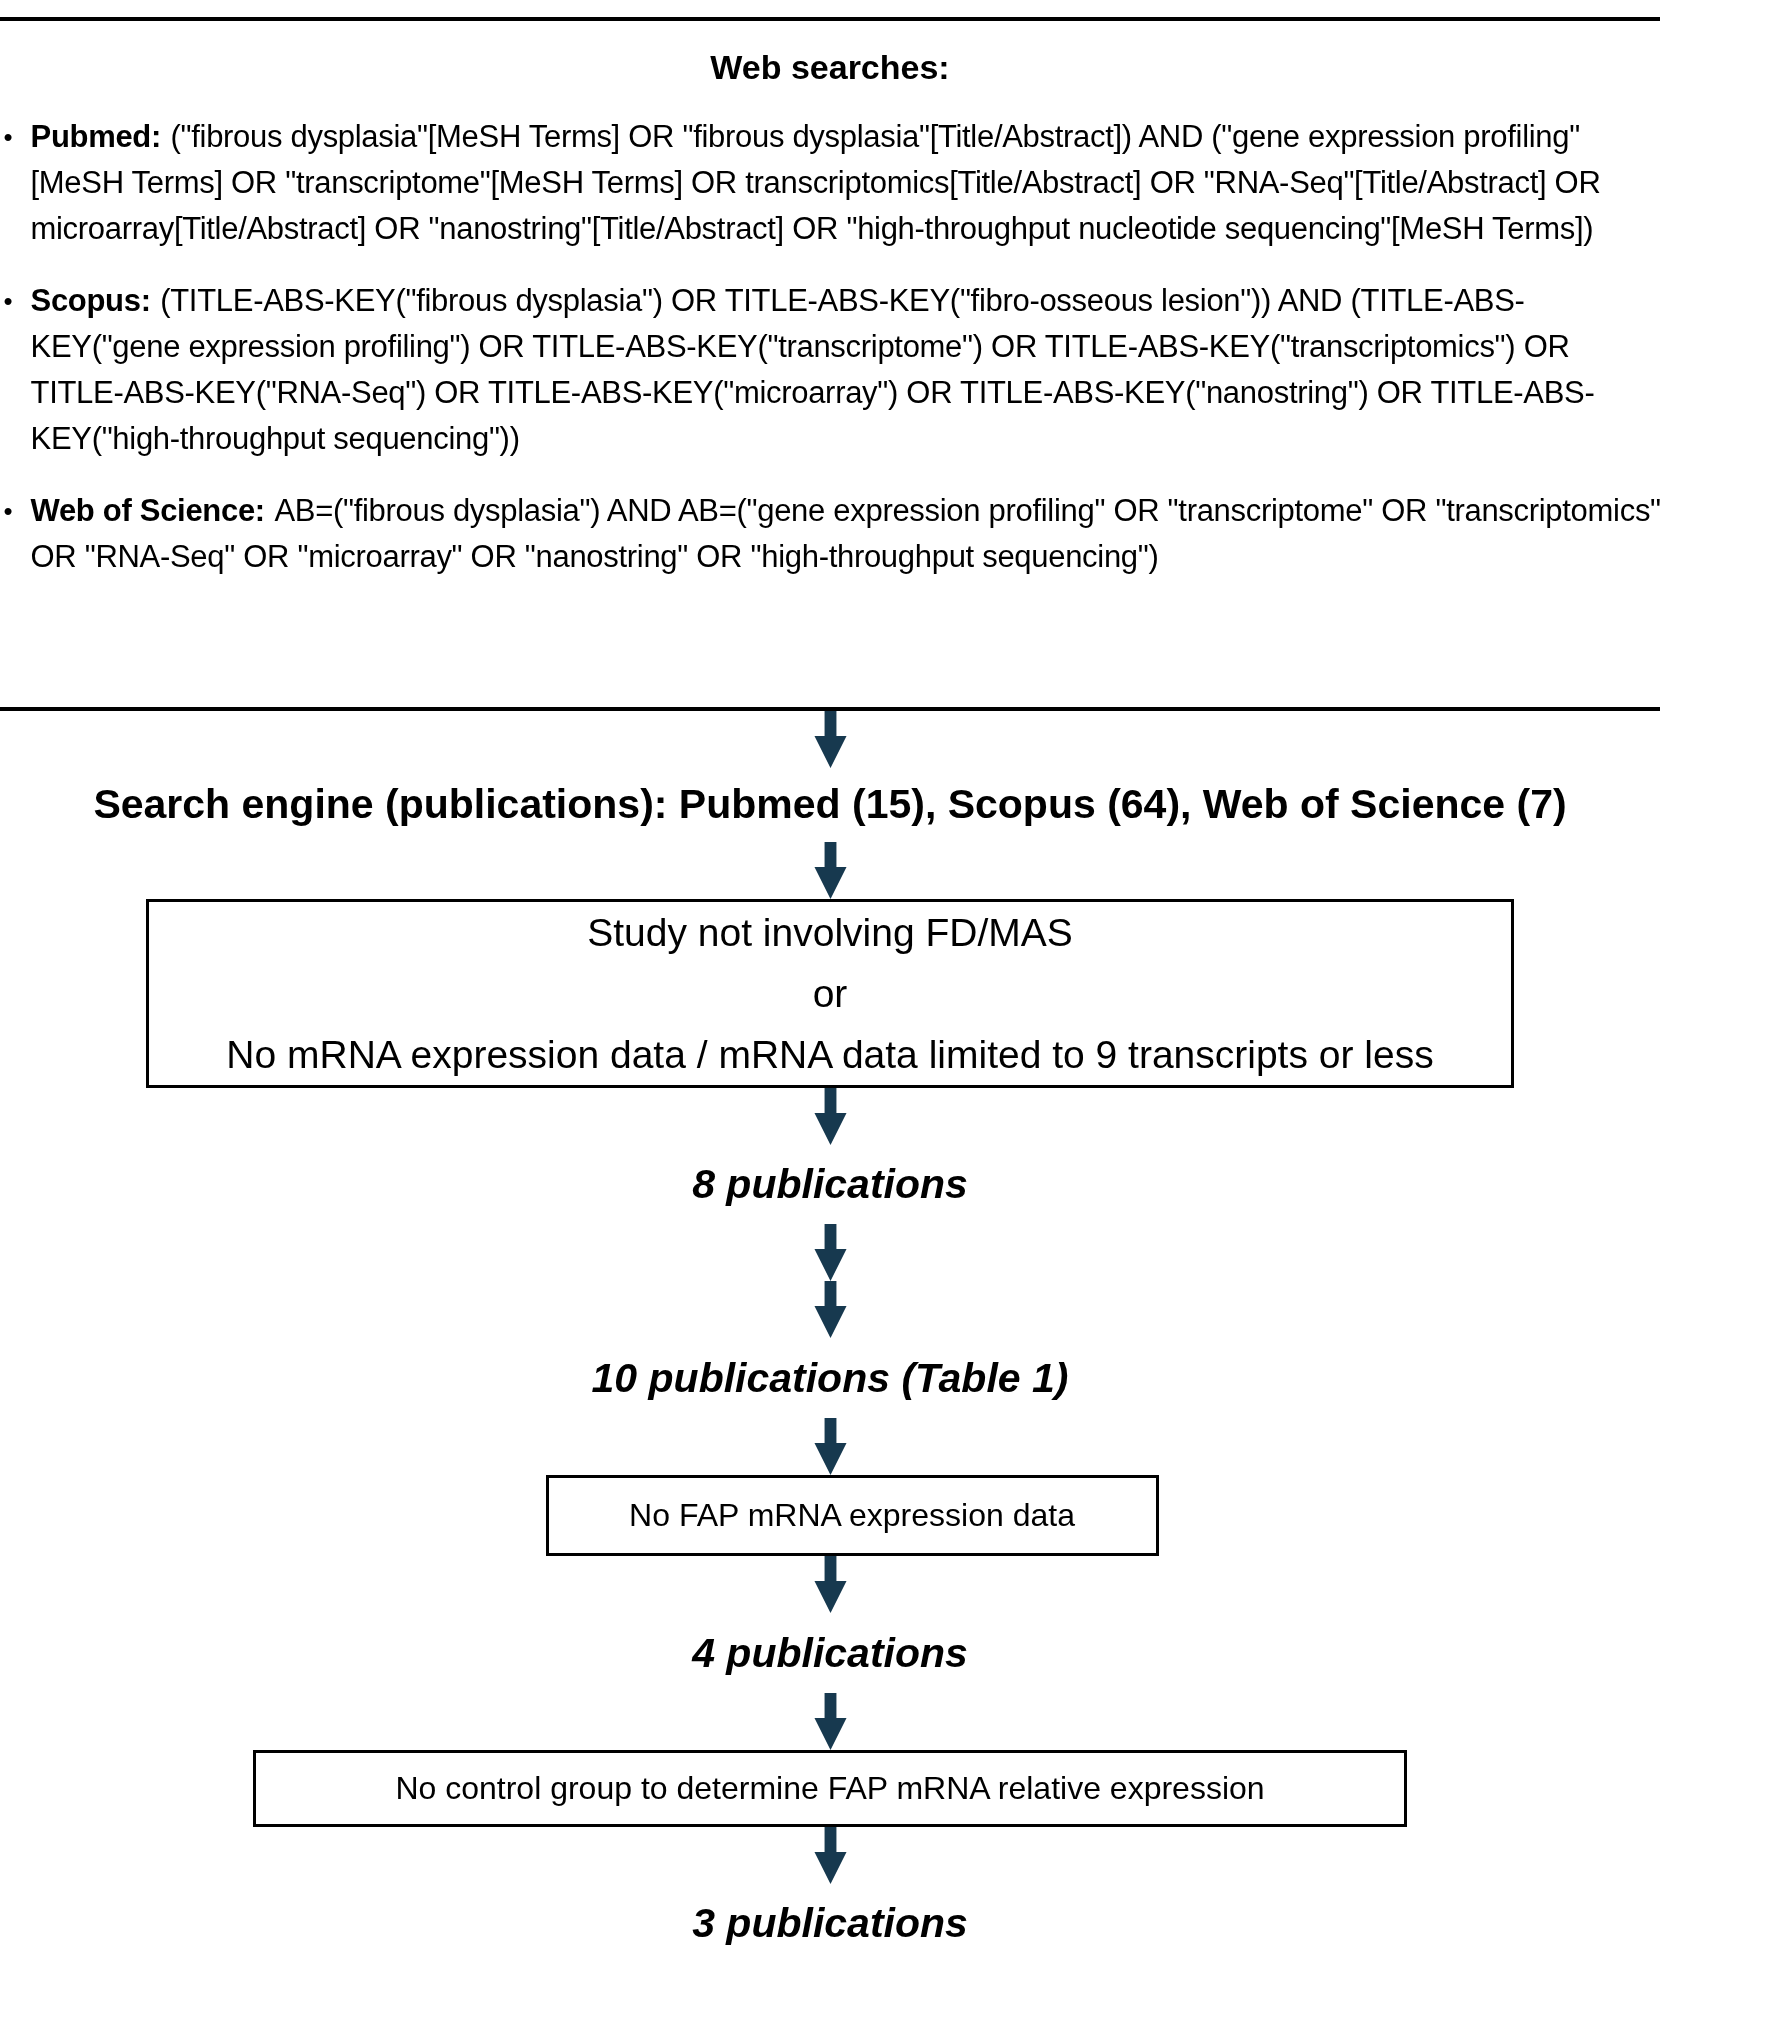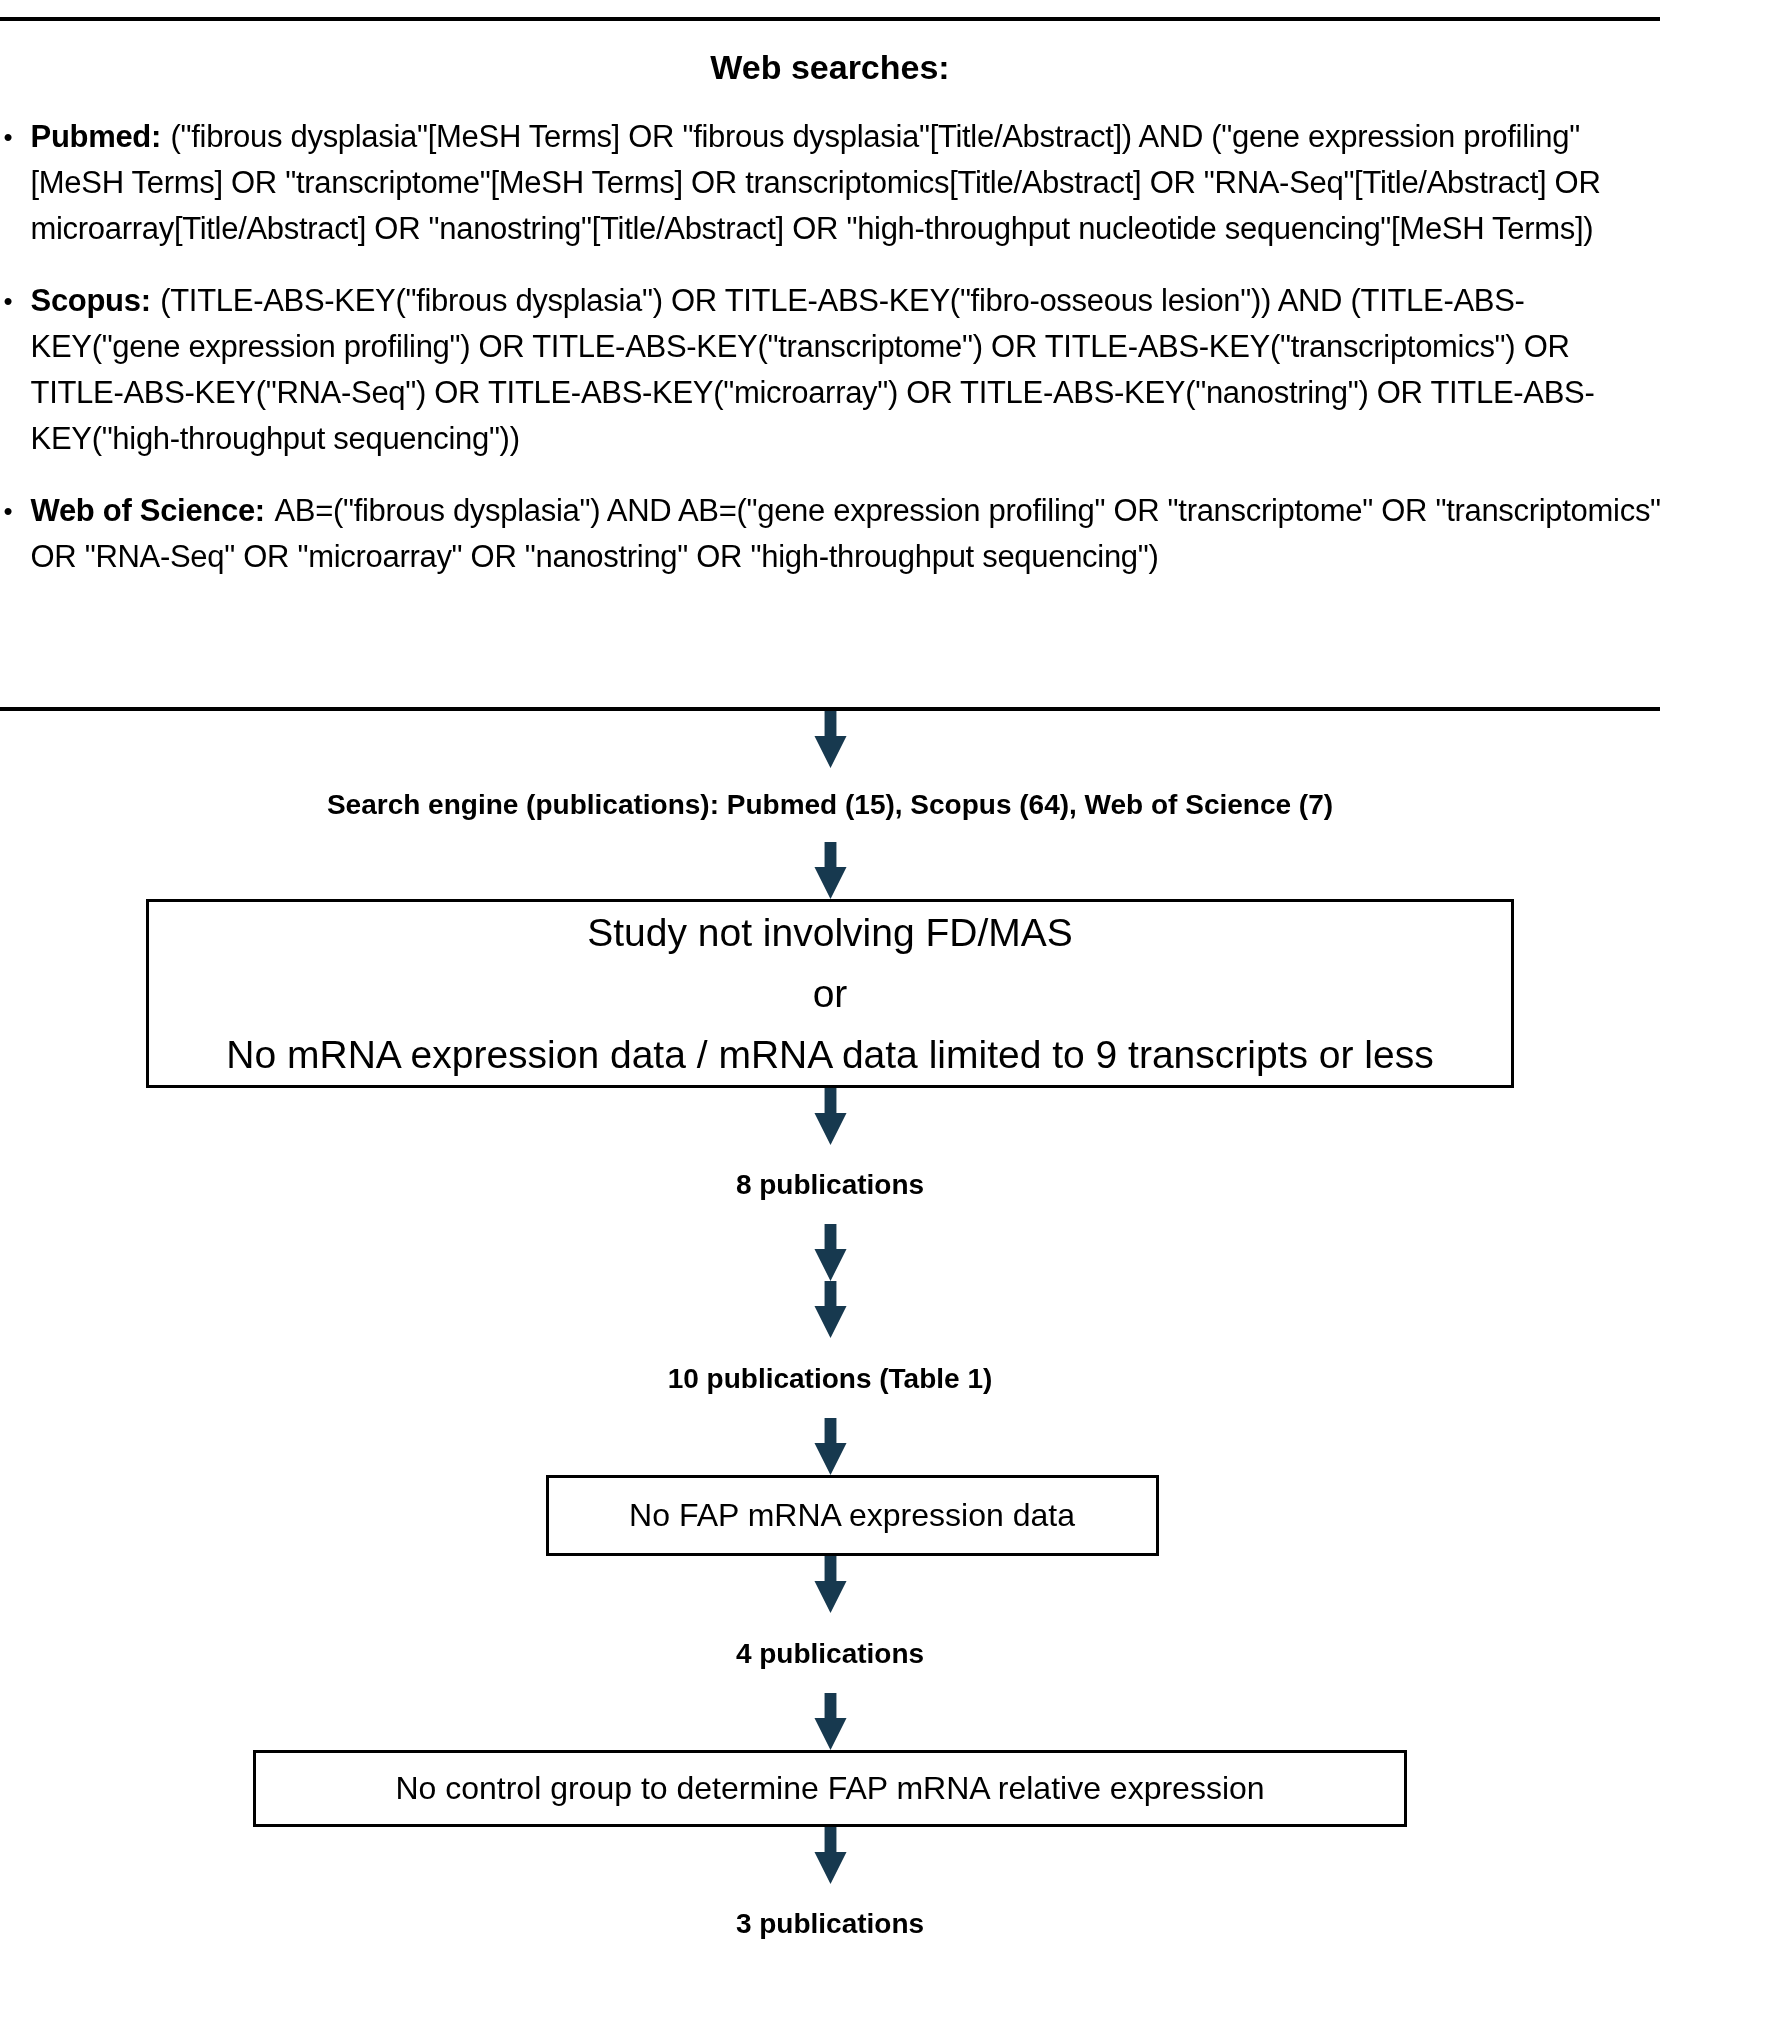--- a/index.html
+++ b/index.html
@@ -55,26 +55,26 @@
     flex: none;
     height: 57px;
     color: var(--arrow-color, #17394F);
   }
   .arrow svg { display: block; height: 57px; width: 37px; }
 
   
   .bold-line {
     flex: none;
     font-weight: bold;
-    font-size: 28px;
+    font-size: 41px;
     line-height: 43px;
     text-align: right;
     margin: 15.5px 0;
   }
-  .count-line { margin: 18.4px 0; }
+  .count-line { margin: 18.4px 0; font-style: italic; }
   .last-line { margin-bottom: 0; }
 
   
   .flow-box {
     flex: none;
     border: 3.6px solid #000000;
     display: flex;
     flex-direction: column;
     align-items: center;
     justify-content: center;

